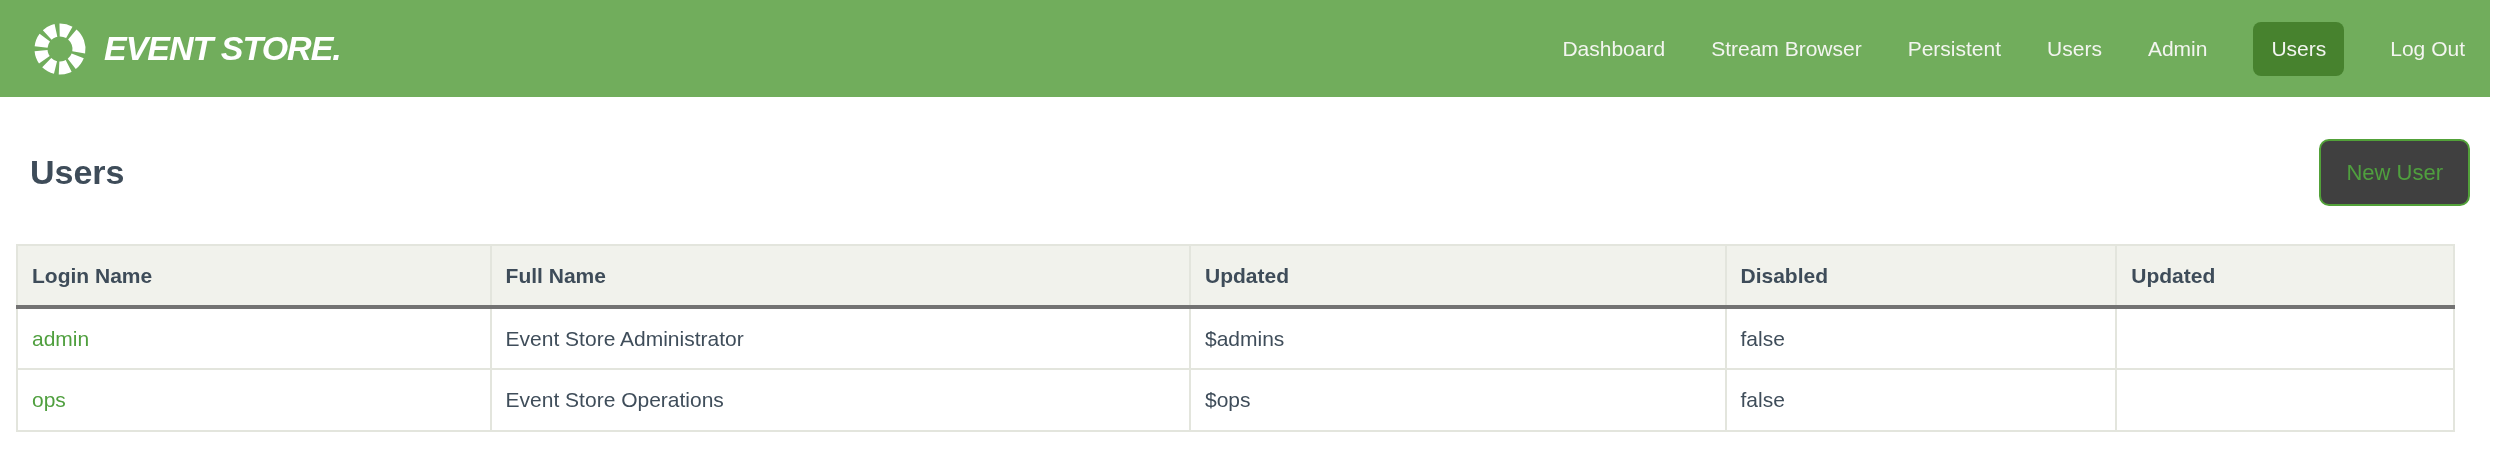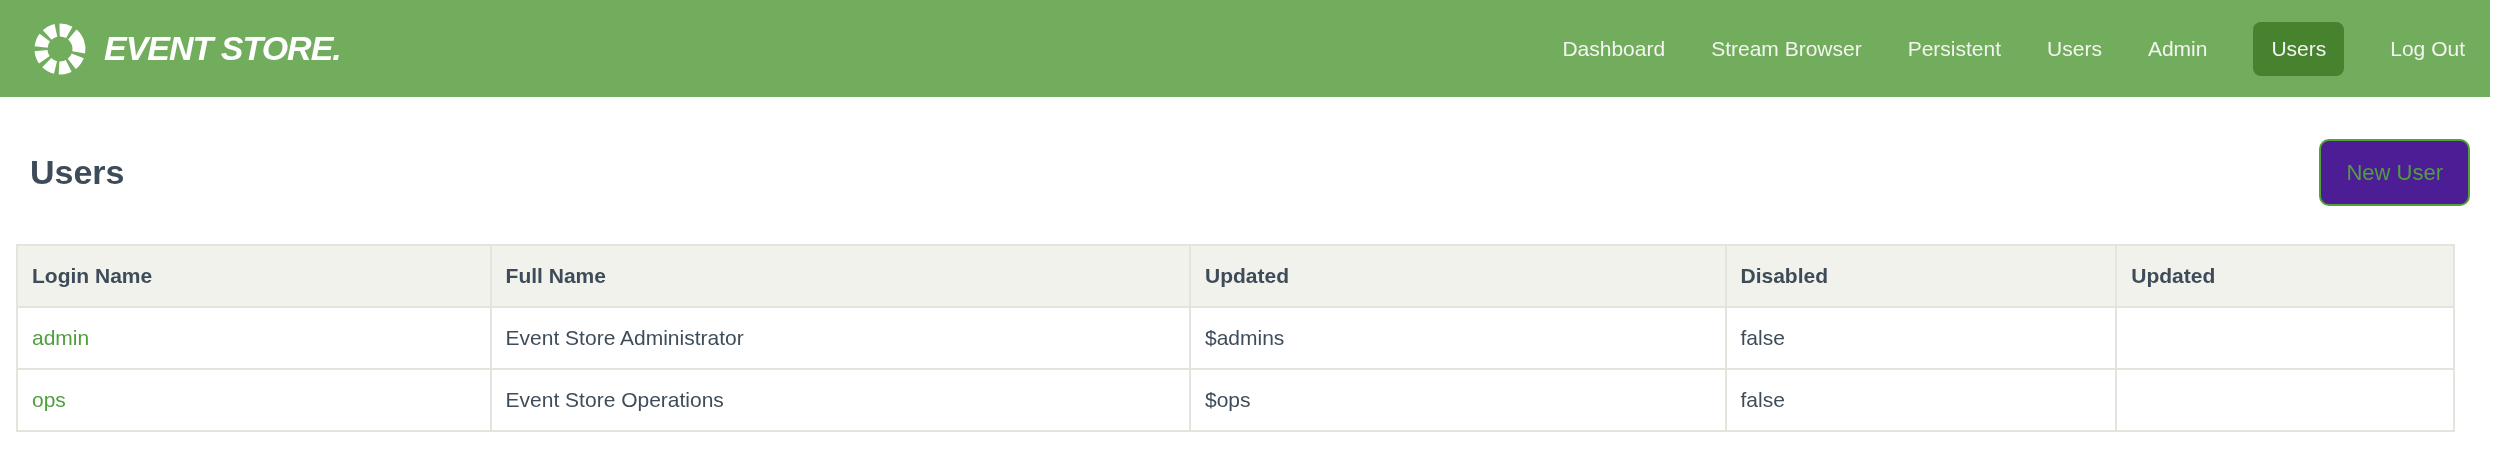--- a/index.html
+++ b/index.html
@@ -72,21 +72,21 @@
   }
   .page-title {
     margin: 0;
     font-size: 34px;
     font-weight: bold;
     color: #3e4c59;
   }
   .new-user-btn {
     height: 67px;
     padding: 0 25px;
-    background: #4c1d95;
+    background: #404040;
     border: 2px solid #52a139;
     border-radius: 10px;
     color: #4f9f3e;
     font-family: "Liberation Sans", sans-serif;
     font-size: 22px;
     cursor: pointer;
   }
 
   
   .users-table {
@@ -101,21 +101,21 @@
   .users-table th, .users-table td {
     border: 2px solid #e3e5dd;
     padding: 0 14px;
     height: 62px;
     vertical-align: middle;
   }
   .users-table thead th {
     background: #f1f2ec;
     font-weight: bold;
     color: #3e4c59;
-    border-bottom: 1px solid #737373;
+    border-bottom: 4px solid #737373;
   }
   .users-table tbody td { background: #ffffff; }
   .al { text-align: left; }
   .ar { text-align: left; }
   .login-link {
     color: #4f9f3e;
     text-decoration: none;
     cursor: pointer;
   }
 </style>

